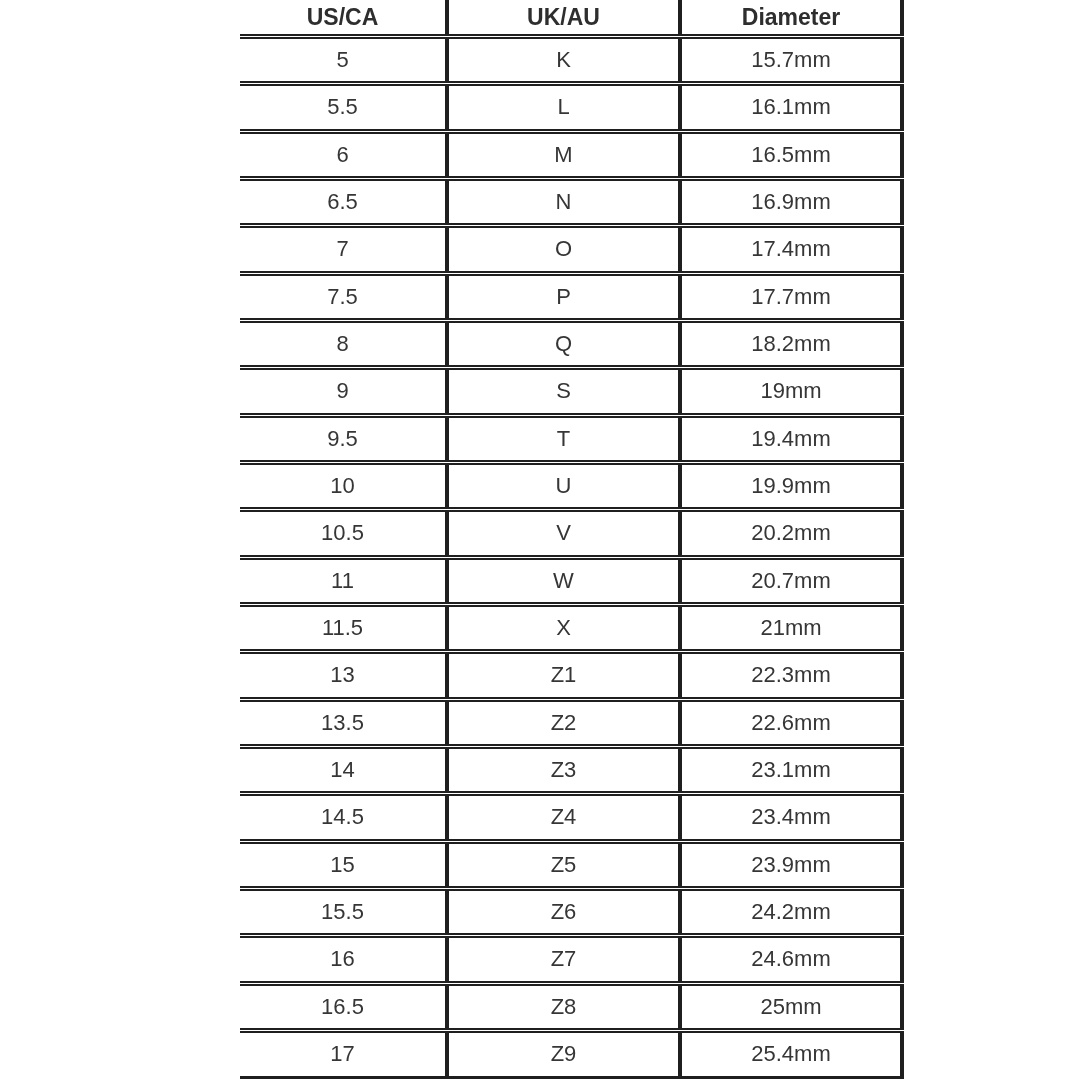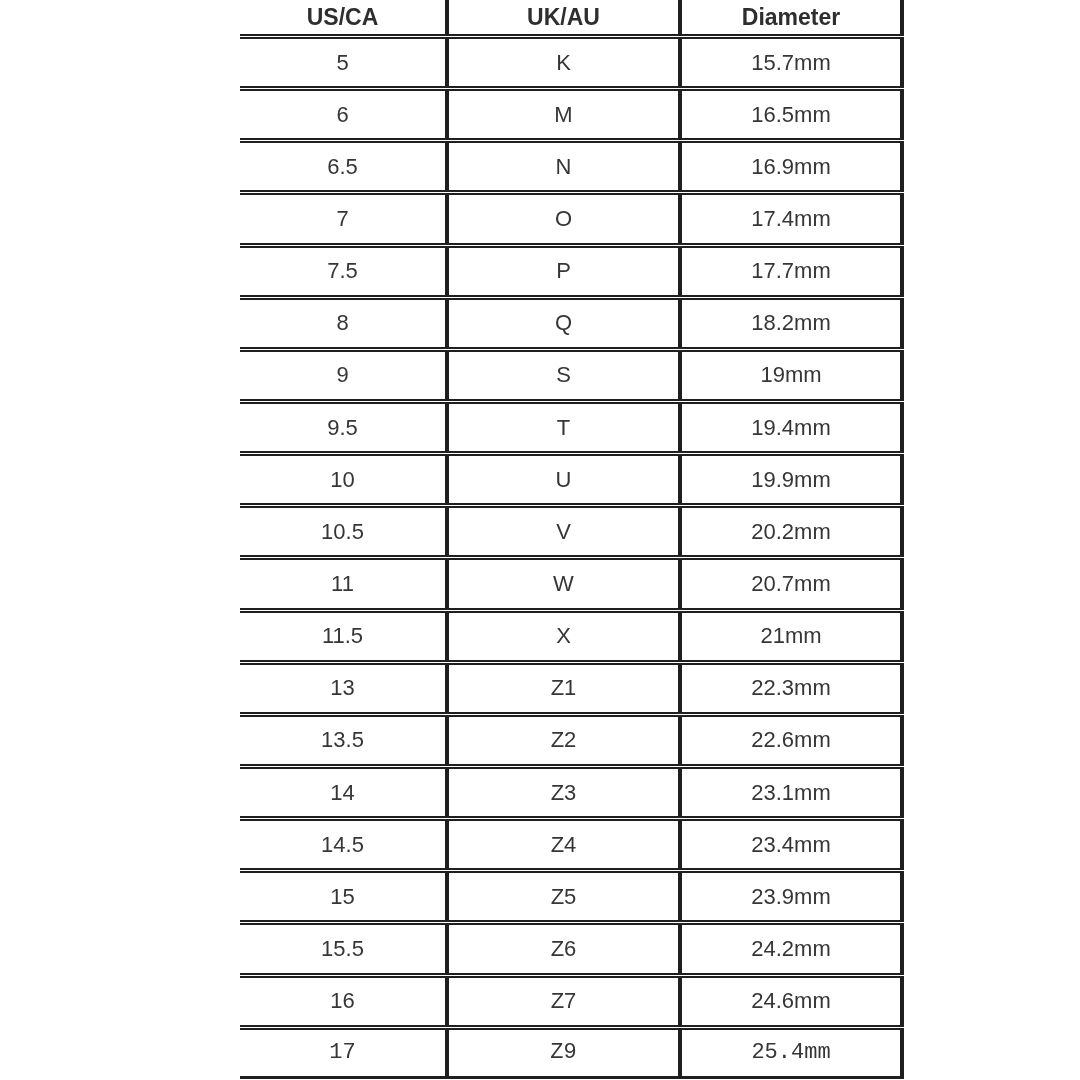--- a/index.html
+++ b/index.html
@@ -57,21 +57,20 @@
     font-weight: bold;
     color: #2e2e2e;
   }
   table.size-chart td {
     font-size: 22px;
     font-weight: normal;
     color: #363636;
   }
   table.size-chart tbody tr:last-child td {
     border-bottom-width: 3px;
-    font-family: Liberation Mono, monospace;
   }
 </style>
 </head>
 <body>
 
 <div class="table-wrap">
   <table class="size-chart">
     <colgroup>
       <col style="width:205px">
       <col style="width:233px">
@@ -84,20 +83,25 @@
         <th>Diameter</th>
       </tr>
     </thead>
     <tbody>
         <tr>
           <td>5</td>
           <td>K</td>
           <td>15.7mm</td>
         </tr>
         <tr>
+          <td>5.5</td>
+          <td>L</td>
+          <td>16.1mm</td>
+        </tr>
+        <tr>
           <td>6</td>
           <td>M</td>
           <td>16.5mm</td>
         </tr>
         <tr>
           <td>6.5</td>
           <td>N</td>
           <td>16.9mm</td>
         </tr>
         <tr>
@@ -172,20 +176,25 @@
         </tr>
         <tr>
           <td>15.5</td>
           <td>Z6</td>
           <td>24.2mm</td>
         </tr>
         <tr>
           <td>16</td>
           <td>Z7</td>
           <td>24.6mm</td>
+        </tr>
+        <tr>
+          <td>16.5</td>
+          <td>Z8</td>
+          <td>25mm</td>
         </tr>
         <tr>
           <td>17</td>
           <td>Z9</td>
           <td>25.4mm</td>
         </tr>
       </tbody>
   </table>
 </div>
 

